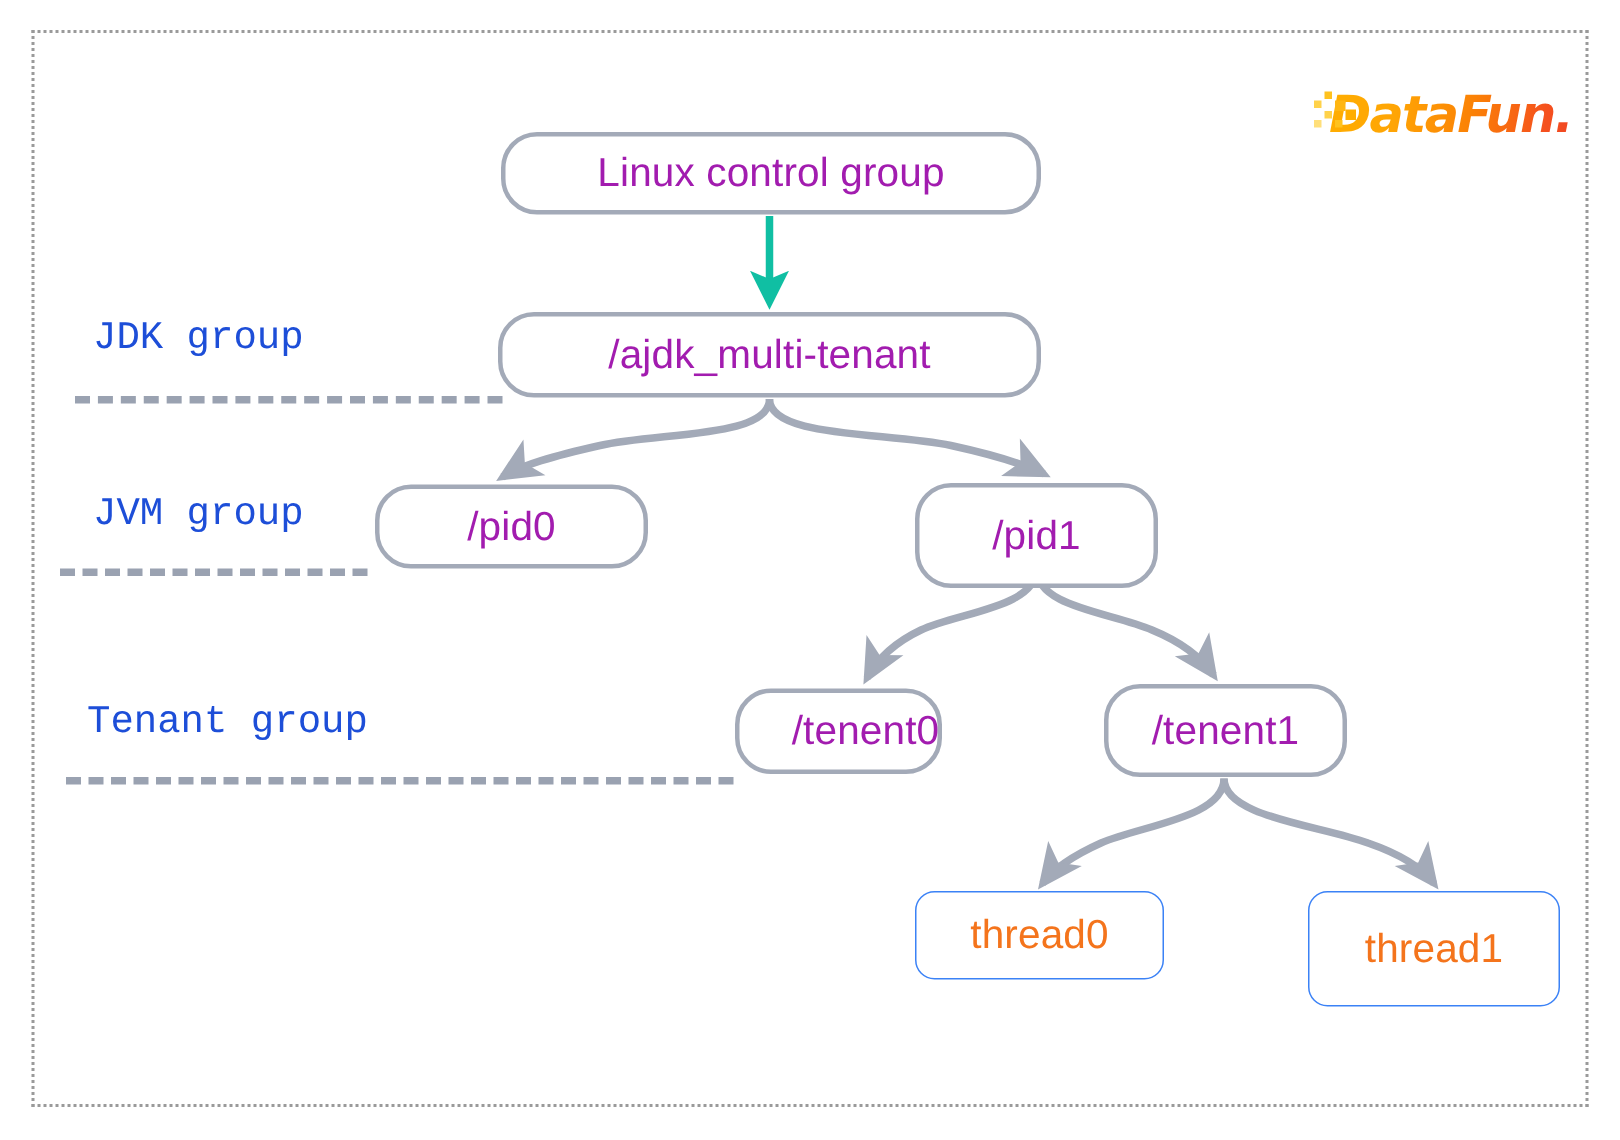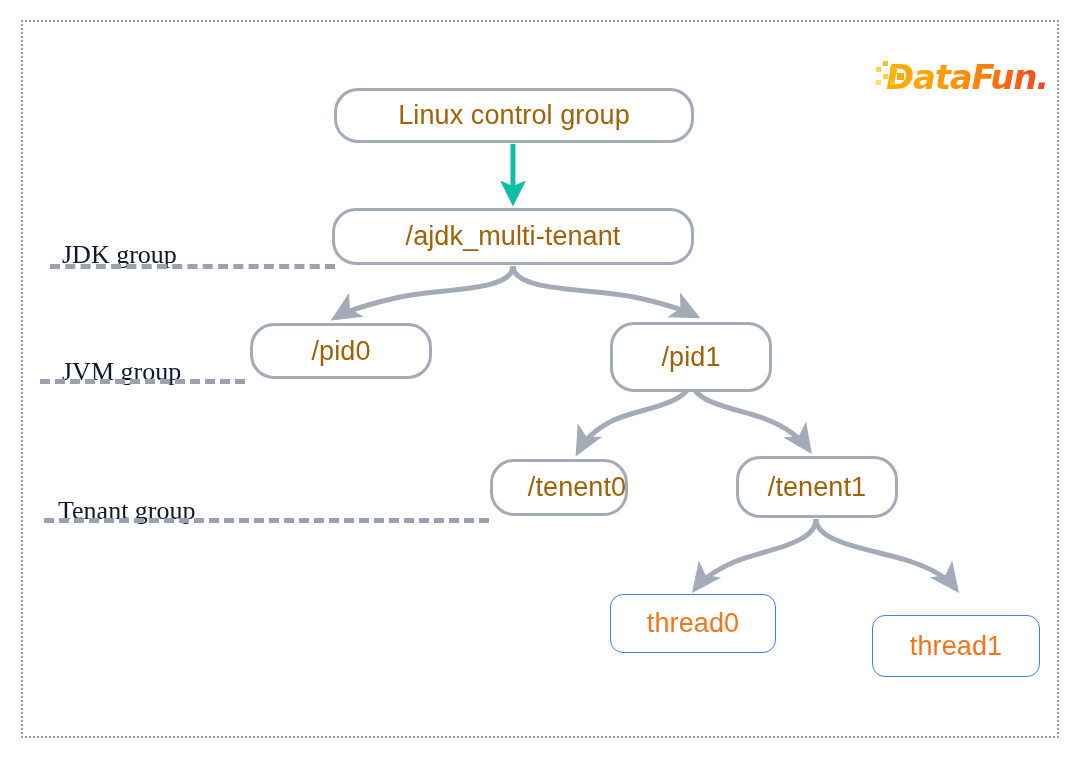--- a/index.html
+++ b/index.html
@@ -37,39 +37,38 @@
   
   .node {
     position: absolute;
     box-sizing: border-box;
     display: flex;
     align-items: center;
     justify-content: center;
     background: #ffffff;
     border: 3px solid #a3aab8;
     border-radius: 24px;
-    color: #a16207;
+    color: #a21caf;
     font-size: 27px;
     font-family: "Liberation Sans", sans-serif;
     letter-spacing: 0.1px;
     white-space: nowrap;
   }
   .node.thread {
     border: 1px solid #3b82f6;
     border-radius: 13px;
     color: #f4741c;
   }
   
   .group-label {
     position: absolute;
-    color: #0f172a;
+    color: #1d4ed8;
     font-size: 26px;
-    font-family: Liberation Serif, serif;
+    font-family: Liberation Mono, monospace;
     white-space: nowrap;
-    margin-top: 30px;
   }
   .divider {
     position: absolute;
     height: 0;
     border-top: 5px dashed #9aa2b1;
   }
   
   #logo {
     position: absolute;
     left: 876px;
@@ -180,17 +179,17 @@
   </div>
 
   <div class="node" style="left:736px; top:456px; width:162px; height:62px;">
     <span>/tenent1</span>
   </div>
 
   <div class="node thread" style="left:610px; top:594px; width:166px; height:59px;">
     <span>thread0</span>
   </div>
 
-  <div class="node thread" style="left:872px; top:594px; width:168px; height:62px;margin-top:21px;">
+  <div class="node thread" style="left:872px; top:594px; width:168px; height:77px;">
     <span>thread1</span>
   </div>
 
 </div>
 
 </body></html>

